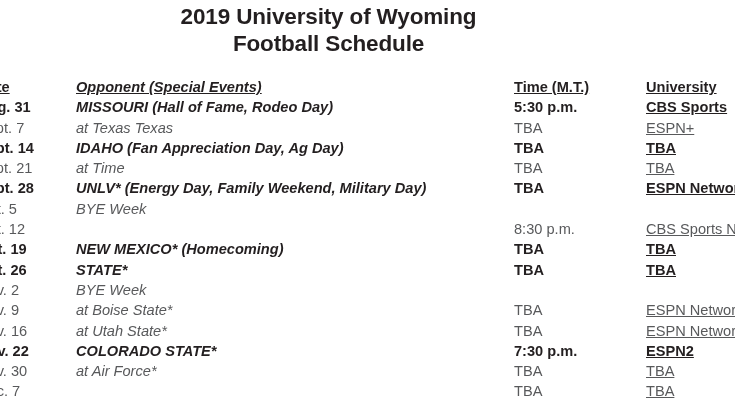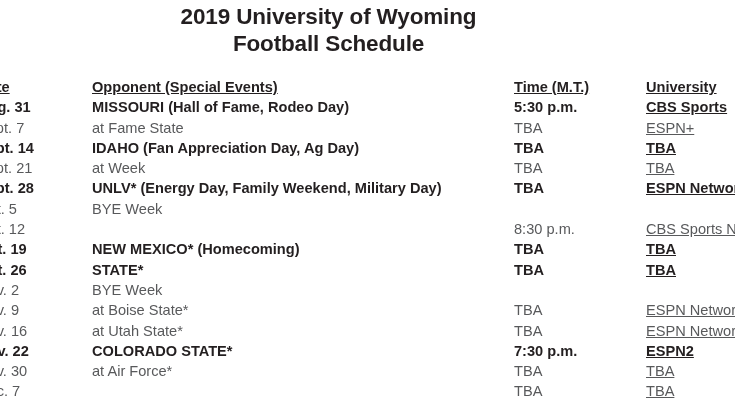--- a/index.html
+++ b/index.html
@@ -57,21 +57,21 @@
     position: absolute;
     top: 0;
     font-size: 14.6px;
     line-height: 19px;
     white-space: nowrap;
     overflow: visible;
   }
 
   
   .c-date { left: -22px; width: 96px; }
-  .c-opp  { left: 92px;  }
+  .c-opp  { left: 76px; font-style: italic;  }
   .c-time { left: 514px; }
   .c-tv   { left: 646px; text-decoration: underline; }
 
   
   .row.home .cell   { font-weight: bold; color: #231f20; }
   .row.away .cell   { font-weight: normal; color: #58595b; }
   .row.bye  .cell   { font-weight: normal; color: #58595b; }
 
   .row.header .cell {
     font-weight: bold;
@@ -101,33 +101,33 @@
 
     <div id="rows-container">
         <div class="row home">
           <span class="cell c-date">Aug. 31</span>
           <span class="cell c-opp">MISSOURI (Hall of Fame, Rodeo Day)</span>
           <span class="cell c-time">5:30 p.m.</span>
           <span class="cell c-tv">CBS Sports</span>
         </div>
         <div class="row away">
           <span class="cell c-date">Sept. 7</span>
-          <span class="cell c-opp">at Fame State</span>
+          <span class="cell c-opp">at Texas Texas</span>
           <span class="cell c-time">TBA</span>
           <span class="cell c-tv">ESPN+</span>
         </div>
         <div class="row home">
           <span class="cell c-date">Sept. 14</span>
           <span class="cell c-opp">IDAHO (Fan Appreciation Day, Ag Day)</span>
           <span class="cell c-time">TBA</span>
           <span class="cell c-tv">TBA</span>
         </div>
         <div class="row away">
           <span class="cell c-date">Sept. 21</span>
-          <span class="cell c-opp">at Week</span>
+          <span class="cell c-opp">at Time</span>
           <span class="cell c-time">TBA</span>
           <span class="cell c-tv">TBA</span>
         </div>
         <div class="row home">
           <span class="cell c-date">Sept. 28</span>
           <span class="cell c-opp">UNLV* (Energy Day, Family Weekend, Military Day)</span>
           <span class="cell c-time">TBA</span>
           <span class="cell c-tv">ESPN Network</span>
         </div>
         <div class="row bye">

